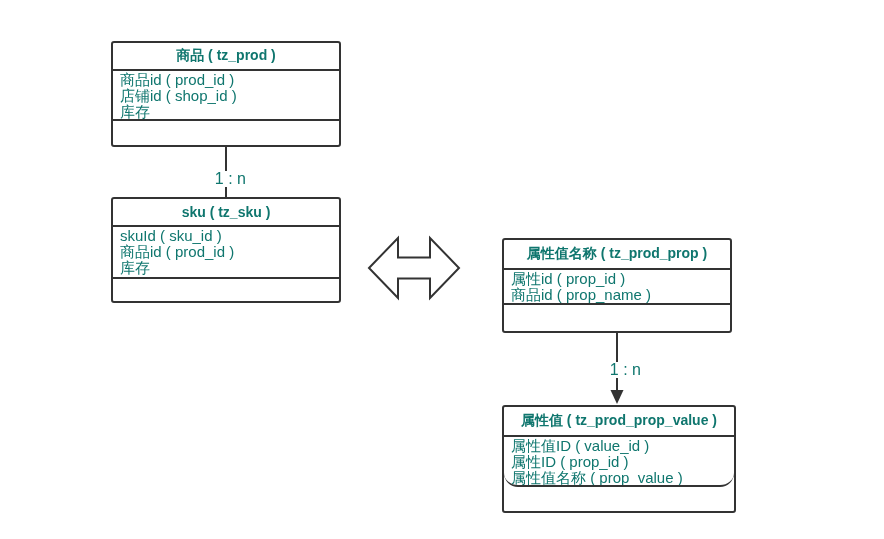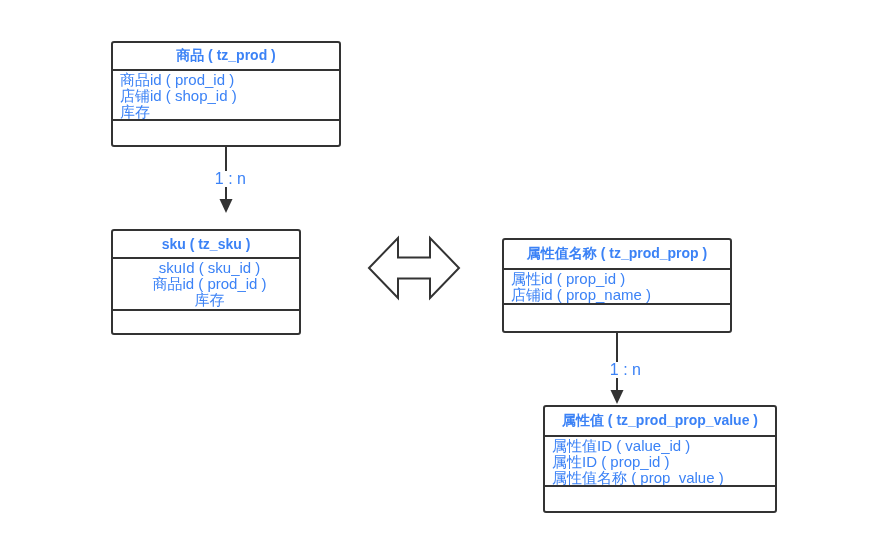--- a/index.html
+++ b/index.html
@@ -7,21 +7,21 @@
     padding: 0;
     background: #ffffff;
     font-family: "Liberation Sans", "DejaVu Sans", sans-serif;
   }
   .canvas {
     position: relative;
     width: 884px;
     height: 539px;
     background: #ffffff;
     overflow: hidden;
-    color: #3b82f6;
+    color: #0f766e;
   }
   .overlay-svg {
     position: absolute;
     left: 0;
     top: 0;
     width: 884px;
     height: 539px;
   }
   .entity {
     position: absolute;
@@ -86,42 +86,42 @@
   <div class="entity" style="left:111px; top:41px; width:230px; height:106px;">
     <div class="entity-header" style="height:28px;">商品 ( tz_prod )</div>
     <div class="entity-fields" style="height:50px;">
       <div class="field">商品id ( prod_id )</div>
       <div class="field">店铺id ( shop_id )</div>
       <div class="field">库存</div>
     </div>
     <div class="entity-footer"></div>
   </div>
 
-  <div class="entity" style="left:111px; top:229px; width:190px; height:106px;">
+  <div class="entity" style="left:111px; top:197px; width:230px; height:106px;">
     <div class="entity-header" style="height:28px;">sku ( tz_sku )</div>
-    <div class="entity-fields" style="height:52px;text-align:center;">
+    <div class="entity-fields" style="height:52px;">
       <div class="field">skuId ( sku_id )</div>
       <div class="field">商品id ( prod_id )</div>
       <div class="field">库存</div>
     </div>
     <div class="entity-footer"></div>
   </div>
 
   <div class="entity" style="left:502px; top:238px; width:230px; height:95px;">
     <div class="entity-header" style="height:30px;">属性值名称 ( tz_prod_prop )</div>
     <div class="entity-fields" style="height:35px;">
       <div class="field">属性id ( prop_id )</div>
-      <div class="field">店铺id ( prop_name )</div>
+      <div class="field">商品id ( prop_name )</div>
     </div>
     <div class="entity-footer"></div>
   </div>
 
-  <div class="entity" style="left:502px; top:405px; width:234px; height:108px;margin-left:41px;">
+  <div class="entity" style="left:502px; top:405px; width:234px; height:108px;">
     <div class="entity-header" style="height:30px;">属性值 ( tz_prod_prop_value )</div>
-    <div class="entity-fields" style="height:50px;">
+    <div class="entity-fields" style="height:50px;border-radius:14px;">
       <div class="field">属性值ID ( value_id )</div>
       <div class="field">属性ID ( prop_id )</div>
       <div class="field">属性值名称 ( prop_value )</div>
     </div>
     <div class="entity-footer"></div>
   </div>
 
   <div class="rel-label" style="left:202px; top:171px; width:42px;">1 : n</div>
   <div class="rel-label" style="left:597px; top:362px; width:42px;">1 : n</div>
 

